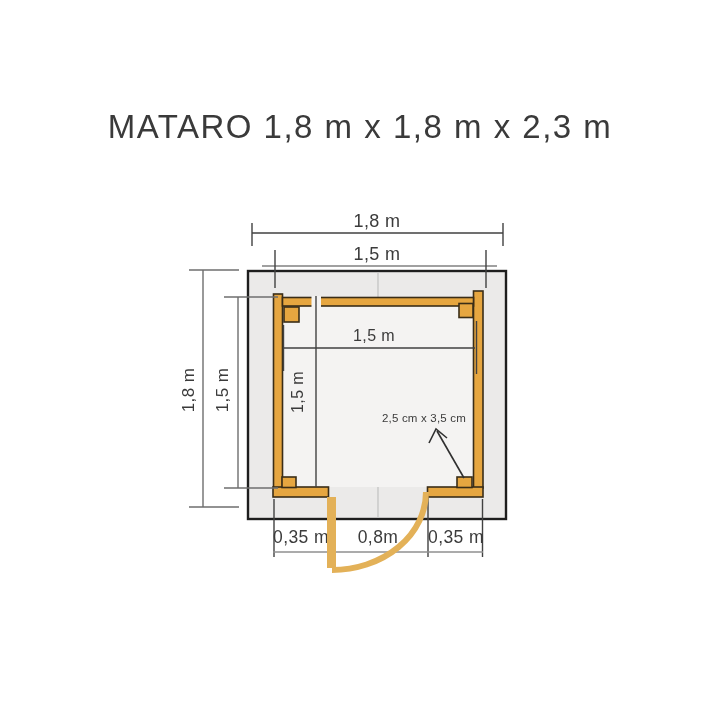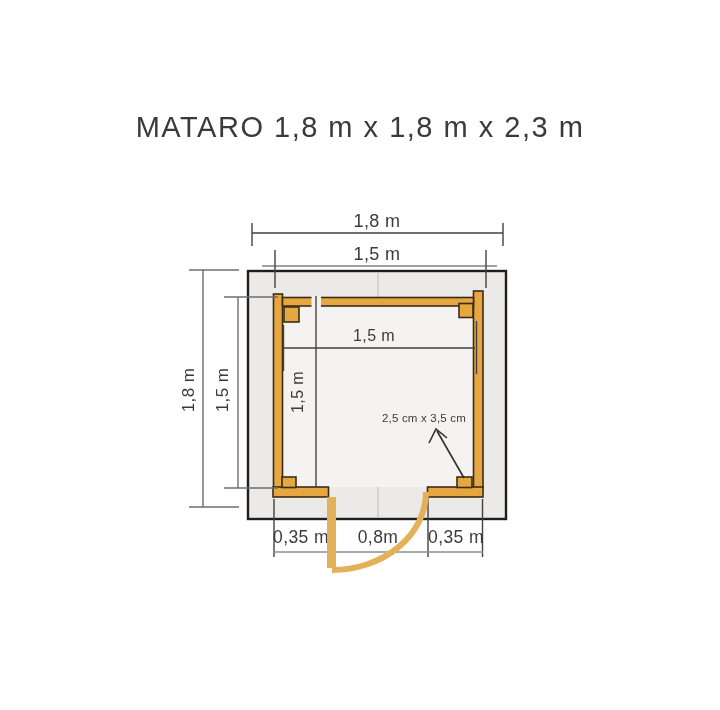--- a/index.html
+++ b/index.html
@@ -1,19 +1,19 @@
 <!DOCTYPE html>
 <html><head>
 <meta charset="utf-8">
 <style>
   html,body{margin:0;padding:0;background:#ffffff;}
   #page{position:relative;width:720px;height:710px;background:#ffffff;overflow:hidden;
         font-family:"Liberation Sans",sans-serif;}
   #title{position:absolute;top:110px;left:0;width:720px;text-align:center;
-         font-size:29px;line-height:34px;font-weight:400;letter-spacing:1.5px;
+         font-size:33px;line-height:34px;font-weight:400;letter-spacing:1.5px;
          color:#3a3a3a;}
   #plan-svg{position:absolute;left:0;top:0;width:720px;height:710px;}
   text{fill:#3b3b3b;letter-spacing:.4px;}
   .lab-lg{font-size:18px;}
   .lab-md{font-size:17px;}
   .lab-sm{font-size:16px;}
   .lab-bt{font-size:17.5px;}
   .lab-xs{font-size:11.5px;letter-spacing:.2px;}
   .dim-dark{stroke:#414141;stroke-width:1.4;}
   .dim-mid{stroke:#6e6e6e;stroke-width:1.4;}

